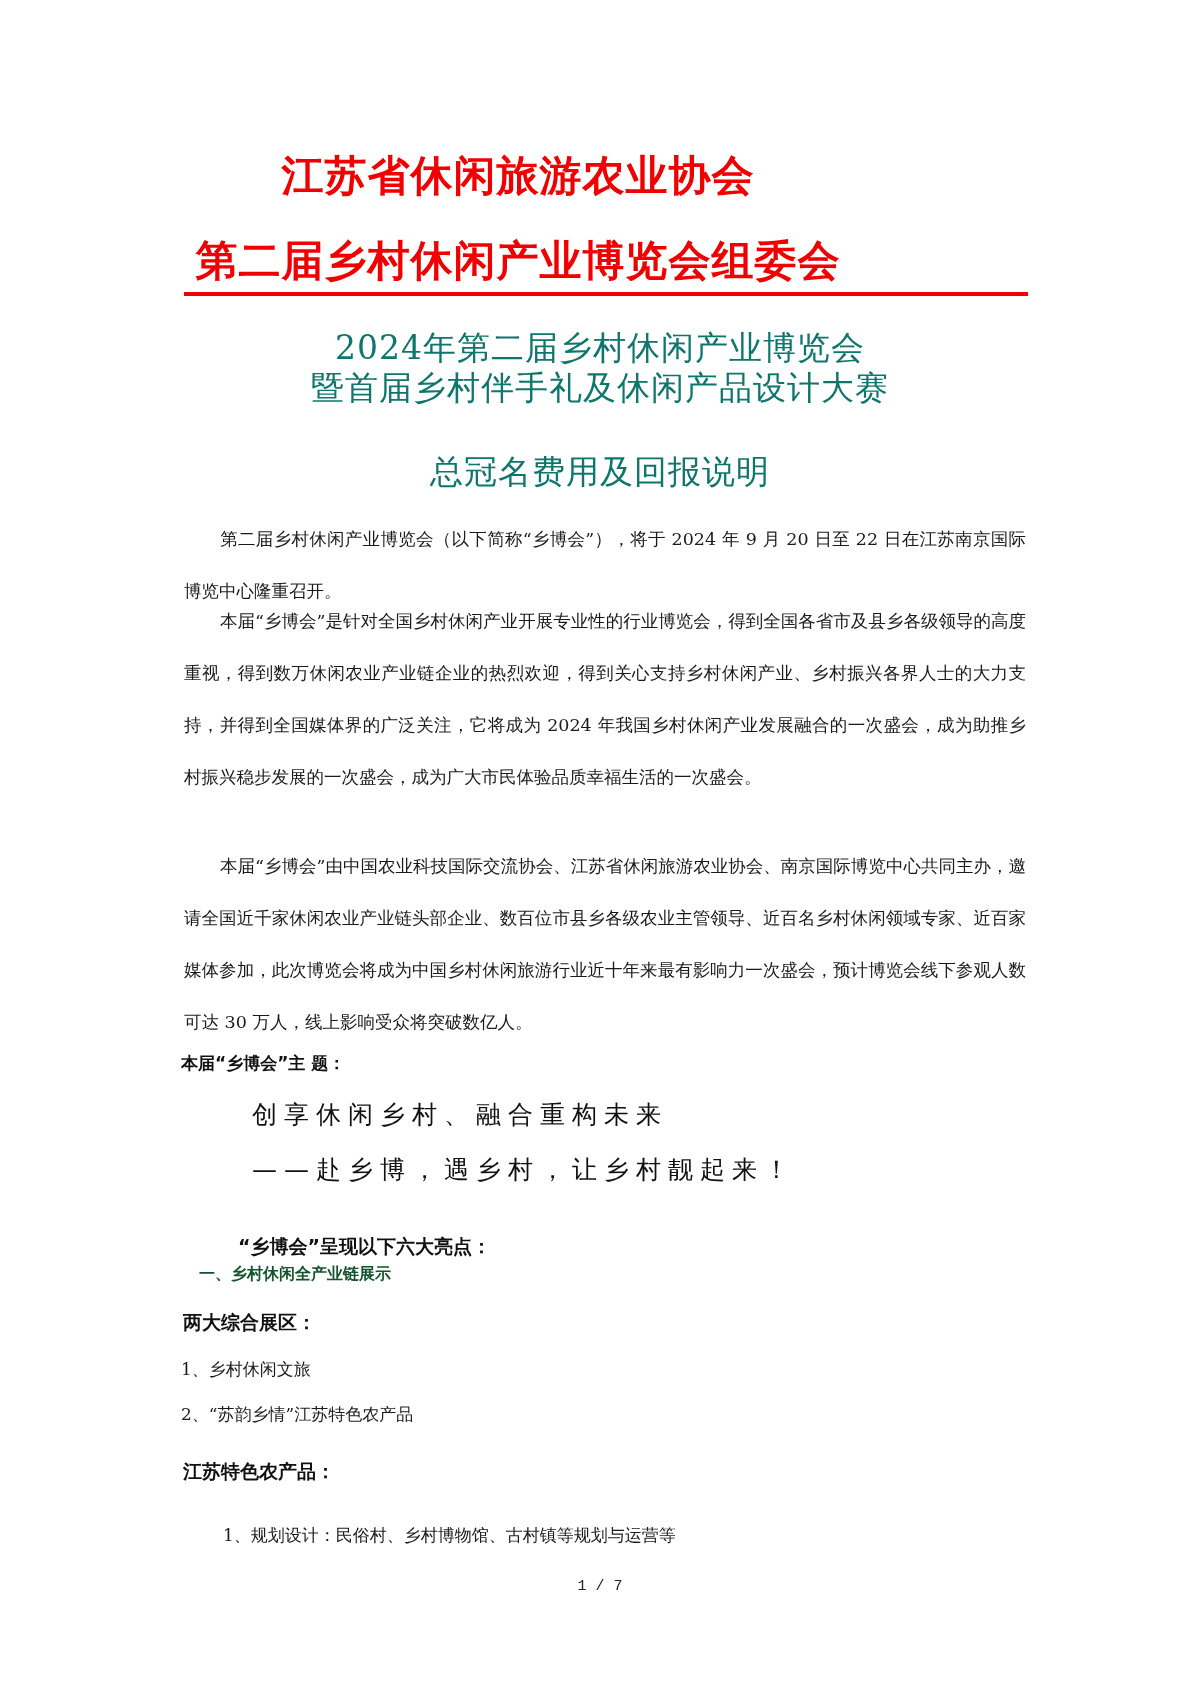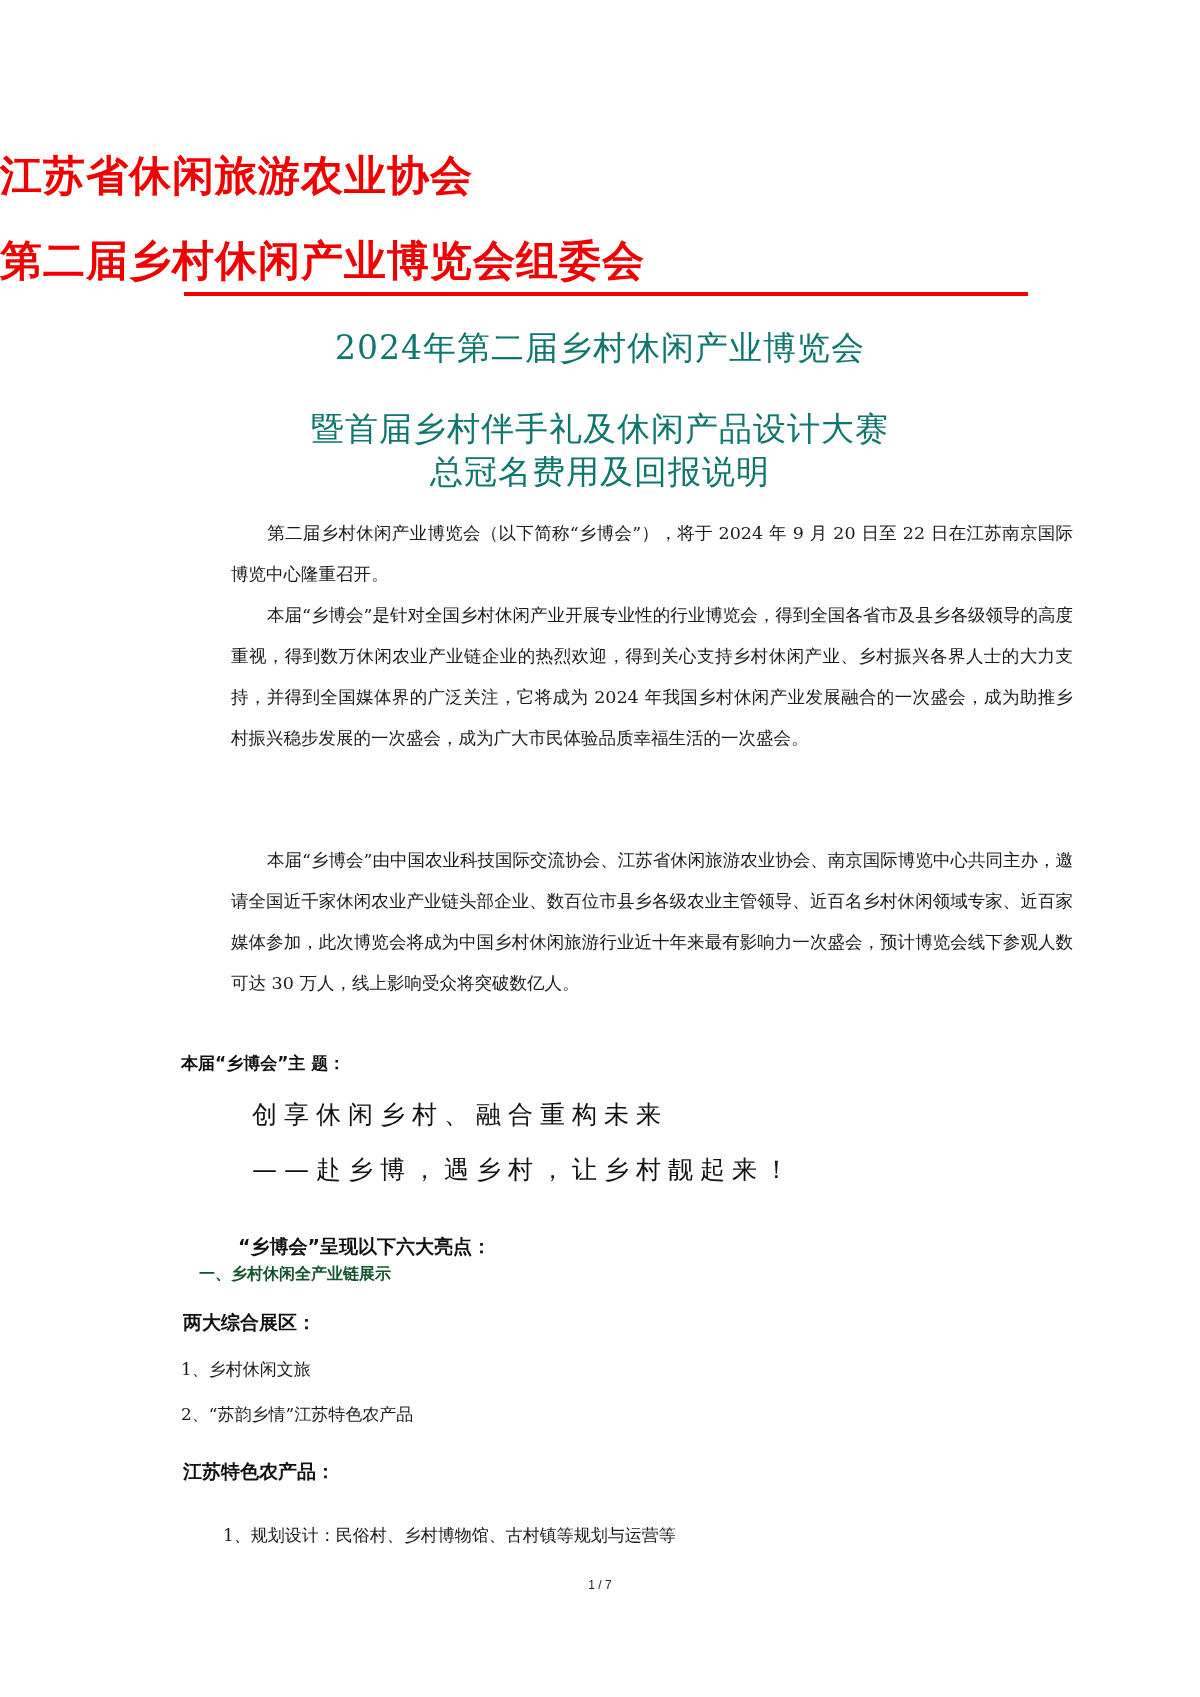--- a/index.html
+++ b/index.html
@@ -1,34 +1,34 @@
 <!DOCTYPE html>
 <html><head>
 <meta charset="utf-8">
 <style>
   html, body { margin: 0; padding: 0; background: #ffffff; }
   body { width: 1200px; height: 1697px; position: relative; overflow: hidden;
          font-family: "DejaVu Serif", "Liberation Serif", serif; color: #111; }
   .page { position: absolute; left: 0; top: 0; width: 1200px; height: 1697px; }
 
-  .red-title { position: absolute; left: 0; width: 1036px; 
+  .red-title { position: absolute; left: 0; width: 1036px; text-align: center;
     color: #f00000; font-family: "DejaVu Sans", sans-serif; font-weight: bold;
     font-size: 42px; letter-spacing: 1px; line-height: 1; }
   .red-title.t1 { top: 155px; }
   .red-title.t2 { top: 240px; }
   .red-rule { position: absolute; left: 184px; top: 292px; width: 844px; height: 4px; background: #f00000; }
 
   .doc-title { position: absolute; left: 0; width: 1200px; text-align: center;
     font-family: "DejaVu Serif", serif; font-size: 33px; color: #0f766e; line-height: 1; letter-spacing: 1px; }
   .doc-title.d1 { top: 331px; }
-  .doc-title.d2 { top: 412px; }
+  .doc-title.d2 { top: 371px; }
   .doc-title.d3 { top: 455px; }
 
-  .para { position: absolute; left: 184px; width: 842px; font-size: 17.5px; line-height: 41px;
-    text-align: justify; text-align-last: left; color: #1a1a1a; margin-left: 47px; }
+  .para { position: absolute; left: 184px; width: 842px; font-size: 17.5px; line-height: 52px;
+    text-align: justify; text-align-last: left; color: #1a1a1a; }
   .para .indent { display: inline-block; width: 36px; }
   .p1 { top: 513px; }
   .p2 { top: 595px; }
   .p3 { top: 840px; }
 
   .theme-label { position: absolute; left: 181px; top: 1052px; font-family: "DejaVu Sans", sans-serif;
     font-weight: bold; font-size: 17px; color: #111; }
   .slogan { position: absolute; left: 252px; font-family: "DejaVu Sans", sans-serif; font-size: 25px;
     letter-spacing: 7px; color: #111; }
   .s1 { top: 1098px; }
@@ -41,21 +41,21 @@
   .subhead { position: absolute; left: 183px; font-family: "DejaVu Sans", sans-serif;
     font-weight: bold; font-size: 19px; color: #111; }
   .sh1 { top: 1310px; }
   .sh2 { top: 1459px; }
   .item { position: absolute; font-size: 17px; color: #1a1a1a; }
   .i1 { left: 181px; top: 1358px; }
   .i2 { left: 181px; top: 1403px; }
   .i3 { left: 223px; top: 1524px; text-align: right; }
 
   .pager { position: absolute; left: 0; width: 1200px; top: 1578px; text-align: center;
-    font-family: Liberation Sans, sans-serif; font-size: 12px; color: #222; }
+    font-family: Liberation Mono, monospace; font-size: 15px; color: #222; }
 </style>
 </head>
 <body>
 
 <div class="page">
 
   <div class="red-title t1">江苏省休闲旅游农业协会</div>
   <div class="red-title t2">第二届乡村休闲产业博览会组委会</div>
   <div class="red-rule"></div>
 

